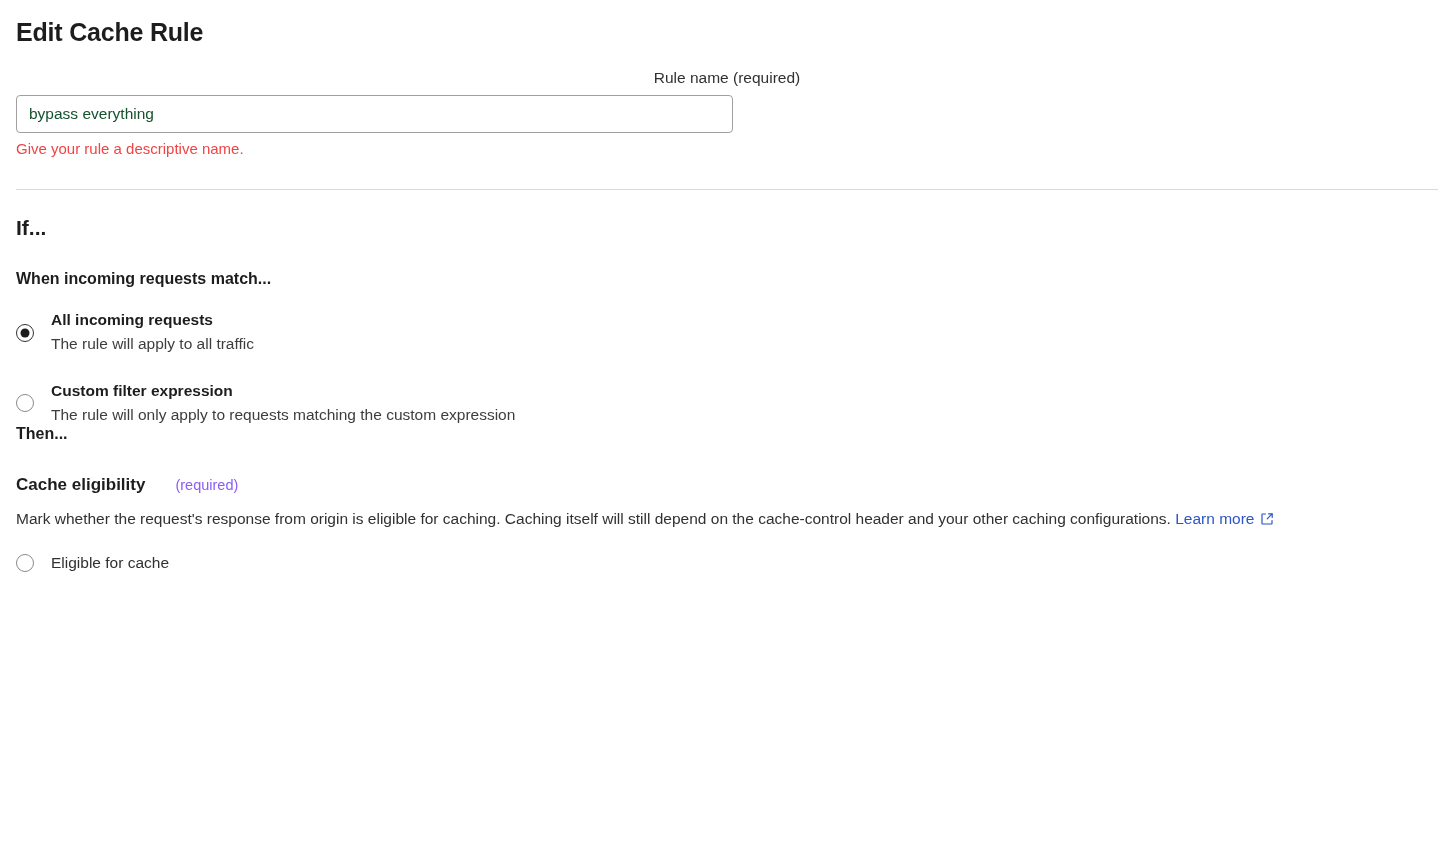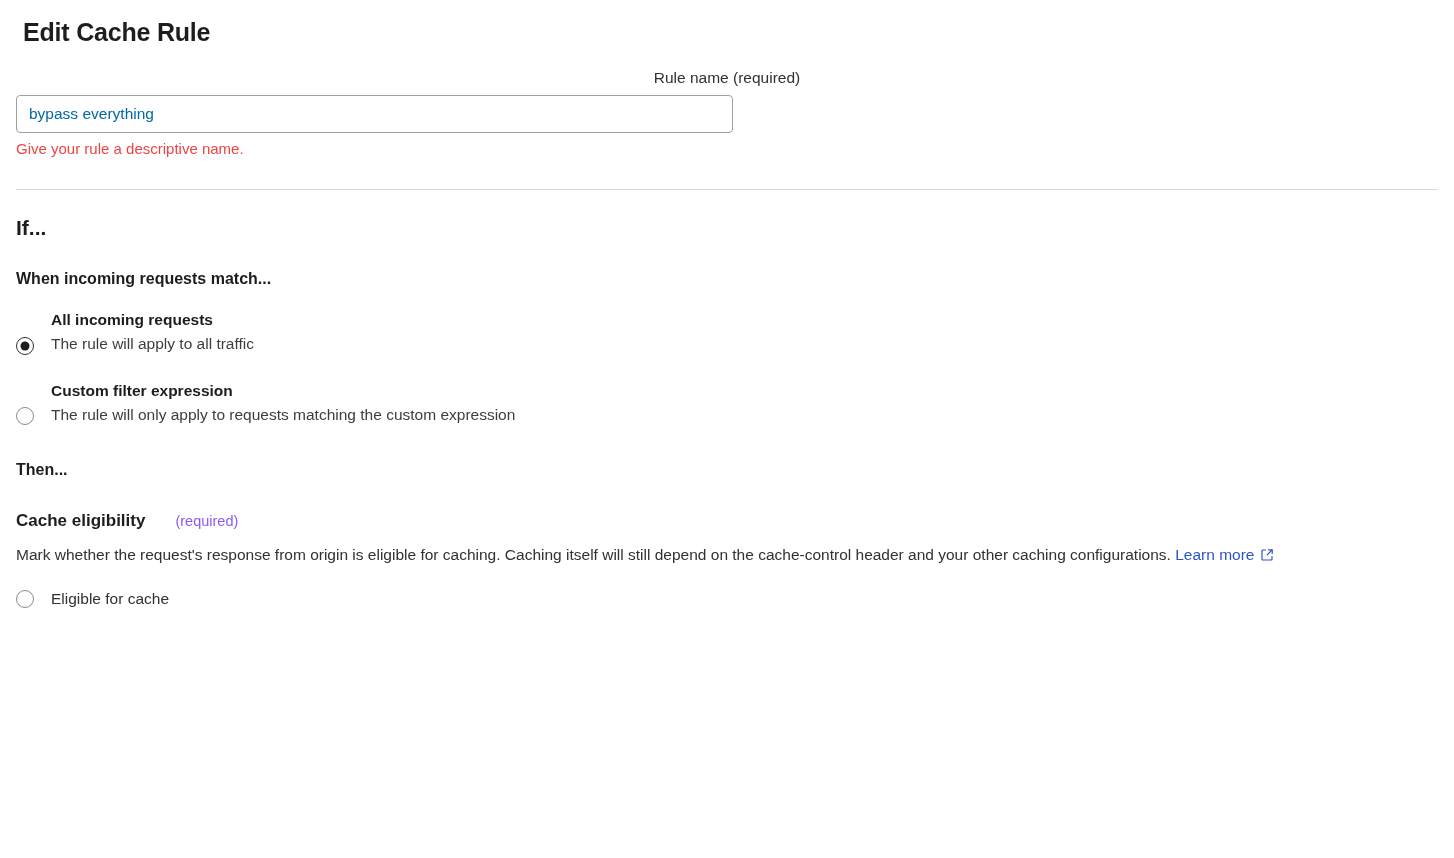--- a/index.html
+++ b/index.html
@@ -16,36 +16,36 @@
     overflow: hidden;
   }
   .page {
     padding: 18px 16px 0 16px;
   }
   .page-title {
     font-size: 25px;
     font-weight: 700;
     color: #1d1d1d;
     letter-spacing: -0.2px;
-    margin: 0 0 22px 7px;
+    margin: 0 0 22px 0;
   }
   .field-label {
     font-size: 15.5px;
     color: #313131;
     margin-bottom: 8px;
     text-align: center;
   }
   .text-input {
     display: block;
     width: 717px;
     height: 38px;
     padding: 6px 12px;
     font-size: 15.5px;
     font-family: "Liberation Sans", sans-serif;
-    color: #0369a1;
+    color: #14532d;
     background: #ffffff;
     border: 1px solid #a0a0a0;
     border-radius: 4px;
     outline: none;
   }
   .help-text {
     font-size: 15px;
     color: #ef4444;
     margin-top: 7px;
   }
@@ -65,21 +65,21 @@
     font-size: 16px;
     font-weight: 700;
     color: #1d1d1d;
     margin: 30px 0 0 0;
   }
   .radio-group {
     margin-top: 22px;
   }
   .radio-row {
     display: flex;
-    align-items: flex-end;
+    align-items: center;
     margin-bottom: 26px;
   }
   .radio-row:last-child { margin-bottom: 0; }
   .radio {
     flex: 0 0 auto;
     width: 18px;
     height: 18px;
     border-radius: 50%;
     border: 1px solid #8a8a8a;
     background: #fff;
@@ -111,21 +111,21 @@
   .radio-title.plain {
     font-weight: 400;
     color: #313131;
   }
   .radio-desc {
     font-size: 15.5px;
     color: #3d3d3d;
     margin-top: 5px;
     line-height: 1.3;
   }
-  .then-block { margin-top: 36px; }
+  .then-block { }
   .cache-heading-row {
     display: flex;
     align-items: baseline;
     margin-top: 32px;
     gap: 21px;
   }
   .cache-heading {
     font-size: 17px;
     font-weight: 700;
     color: #1d1d1d;

